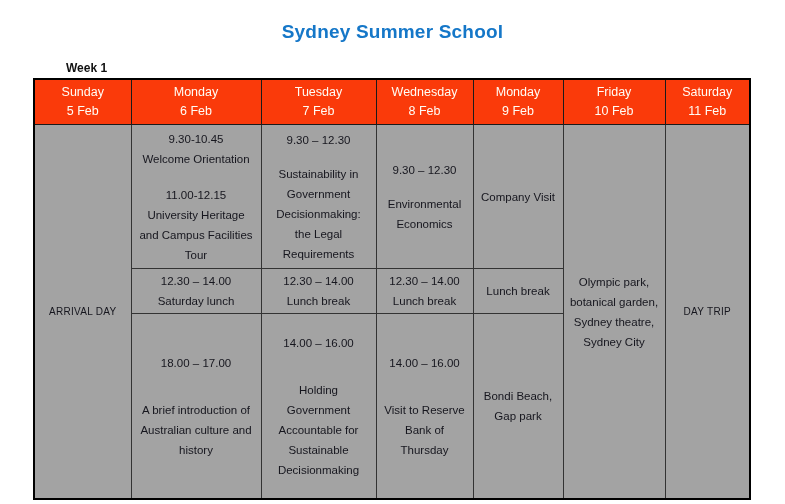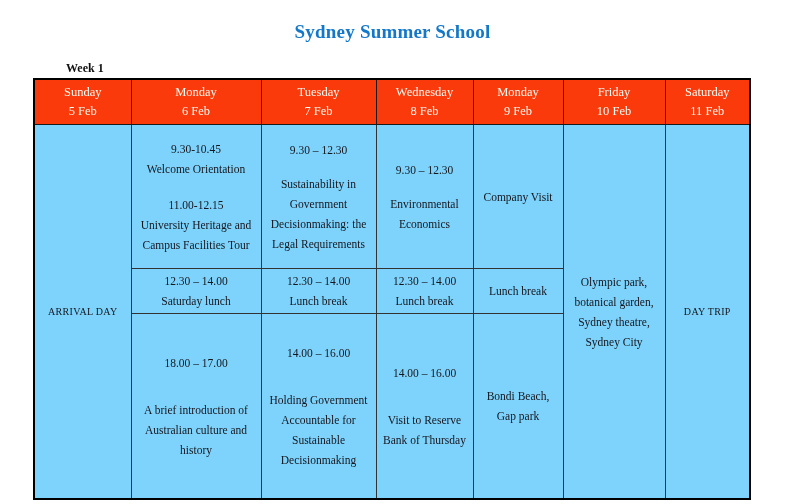--- a/index.html
+++ b/index.html
@@ -1,26 +1,26 @@
 <!DOCTYPE html>
 <html style="--title_blue: #1577c8; --header_red: #fa3a0a; --header_text: #fffdf6; --grid_line: #333333;"><head>
 <meta charset="utf-8">
 <style>
   html,body{margin:0;padding:0;background:#fff;}
   .page{
     position:relative;width:785px;height:504px;background:#ffffff;
-    font-family:Liberation Serif, serif;color:#16161e;overflow:hidden;
+    font-family:Liberation Sans, sans-serif;color:#16161e;overflow:hidden;
   }
   .titles{position:absolute;top:21px;left:0;width:785px;text-align:center;}
   .title{font-size:19px;font-weight:bold;color:var(--title_blue,#1577c8);letter-spacing:.2px;}
   .subtitle{font-size:12.5px;color:var(--title_blue,#1577c8);margin-top:8px;}
   .week-label{position:absolute;top:61px;left:66px;font-size:12px;font-weight:bold;color:#111;}
   table.tt{
     position:absolute;left:33px;top:78px;border-collapse:collapse;table-layout:fixed;
-    border:2px solid #000;background:#7dd3fc;
+    border:2px solid #000;background:#a3a3a3;
   }
   table.tt th,table.tt td{
     border:1px solid var(--grid_line,#333);padding:2px 6px;text-align:center;vertical-align:middle;
     font-size:11.5px;line-height:20px;overflow:hidden;
   }
   table.tt thead th{
     background:var(--header_red,#fa3a0a);color:var(--header_text,#fffdf6);
     font-weight:normal;font-size:12.5px;line-height:19px;height:40px;border-color:#1a1a1a;
   }
   tr.r-morning td{height:139px;}

